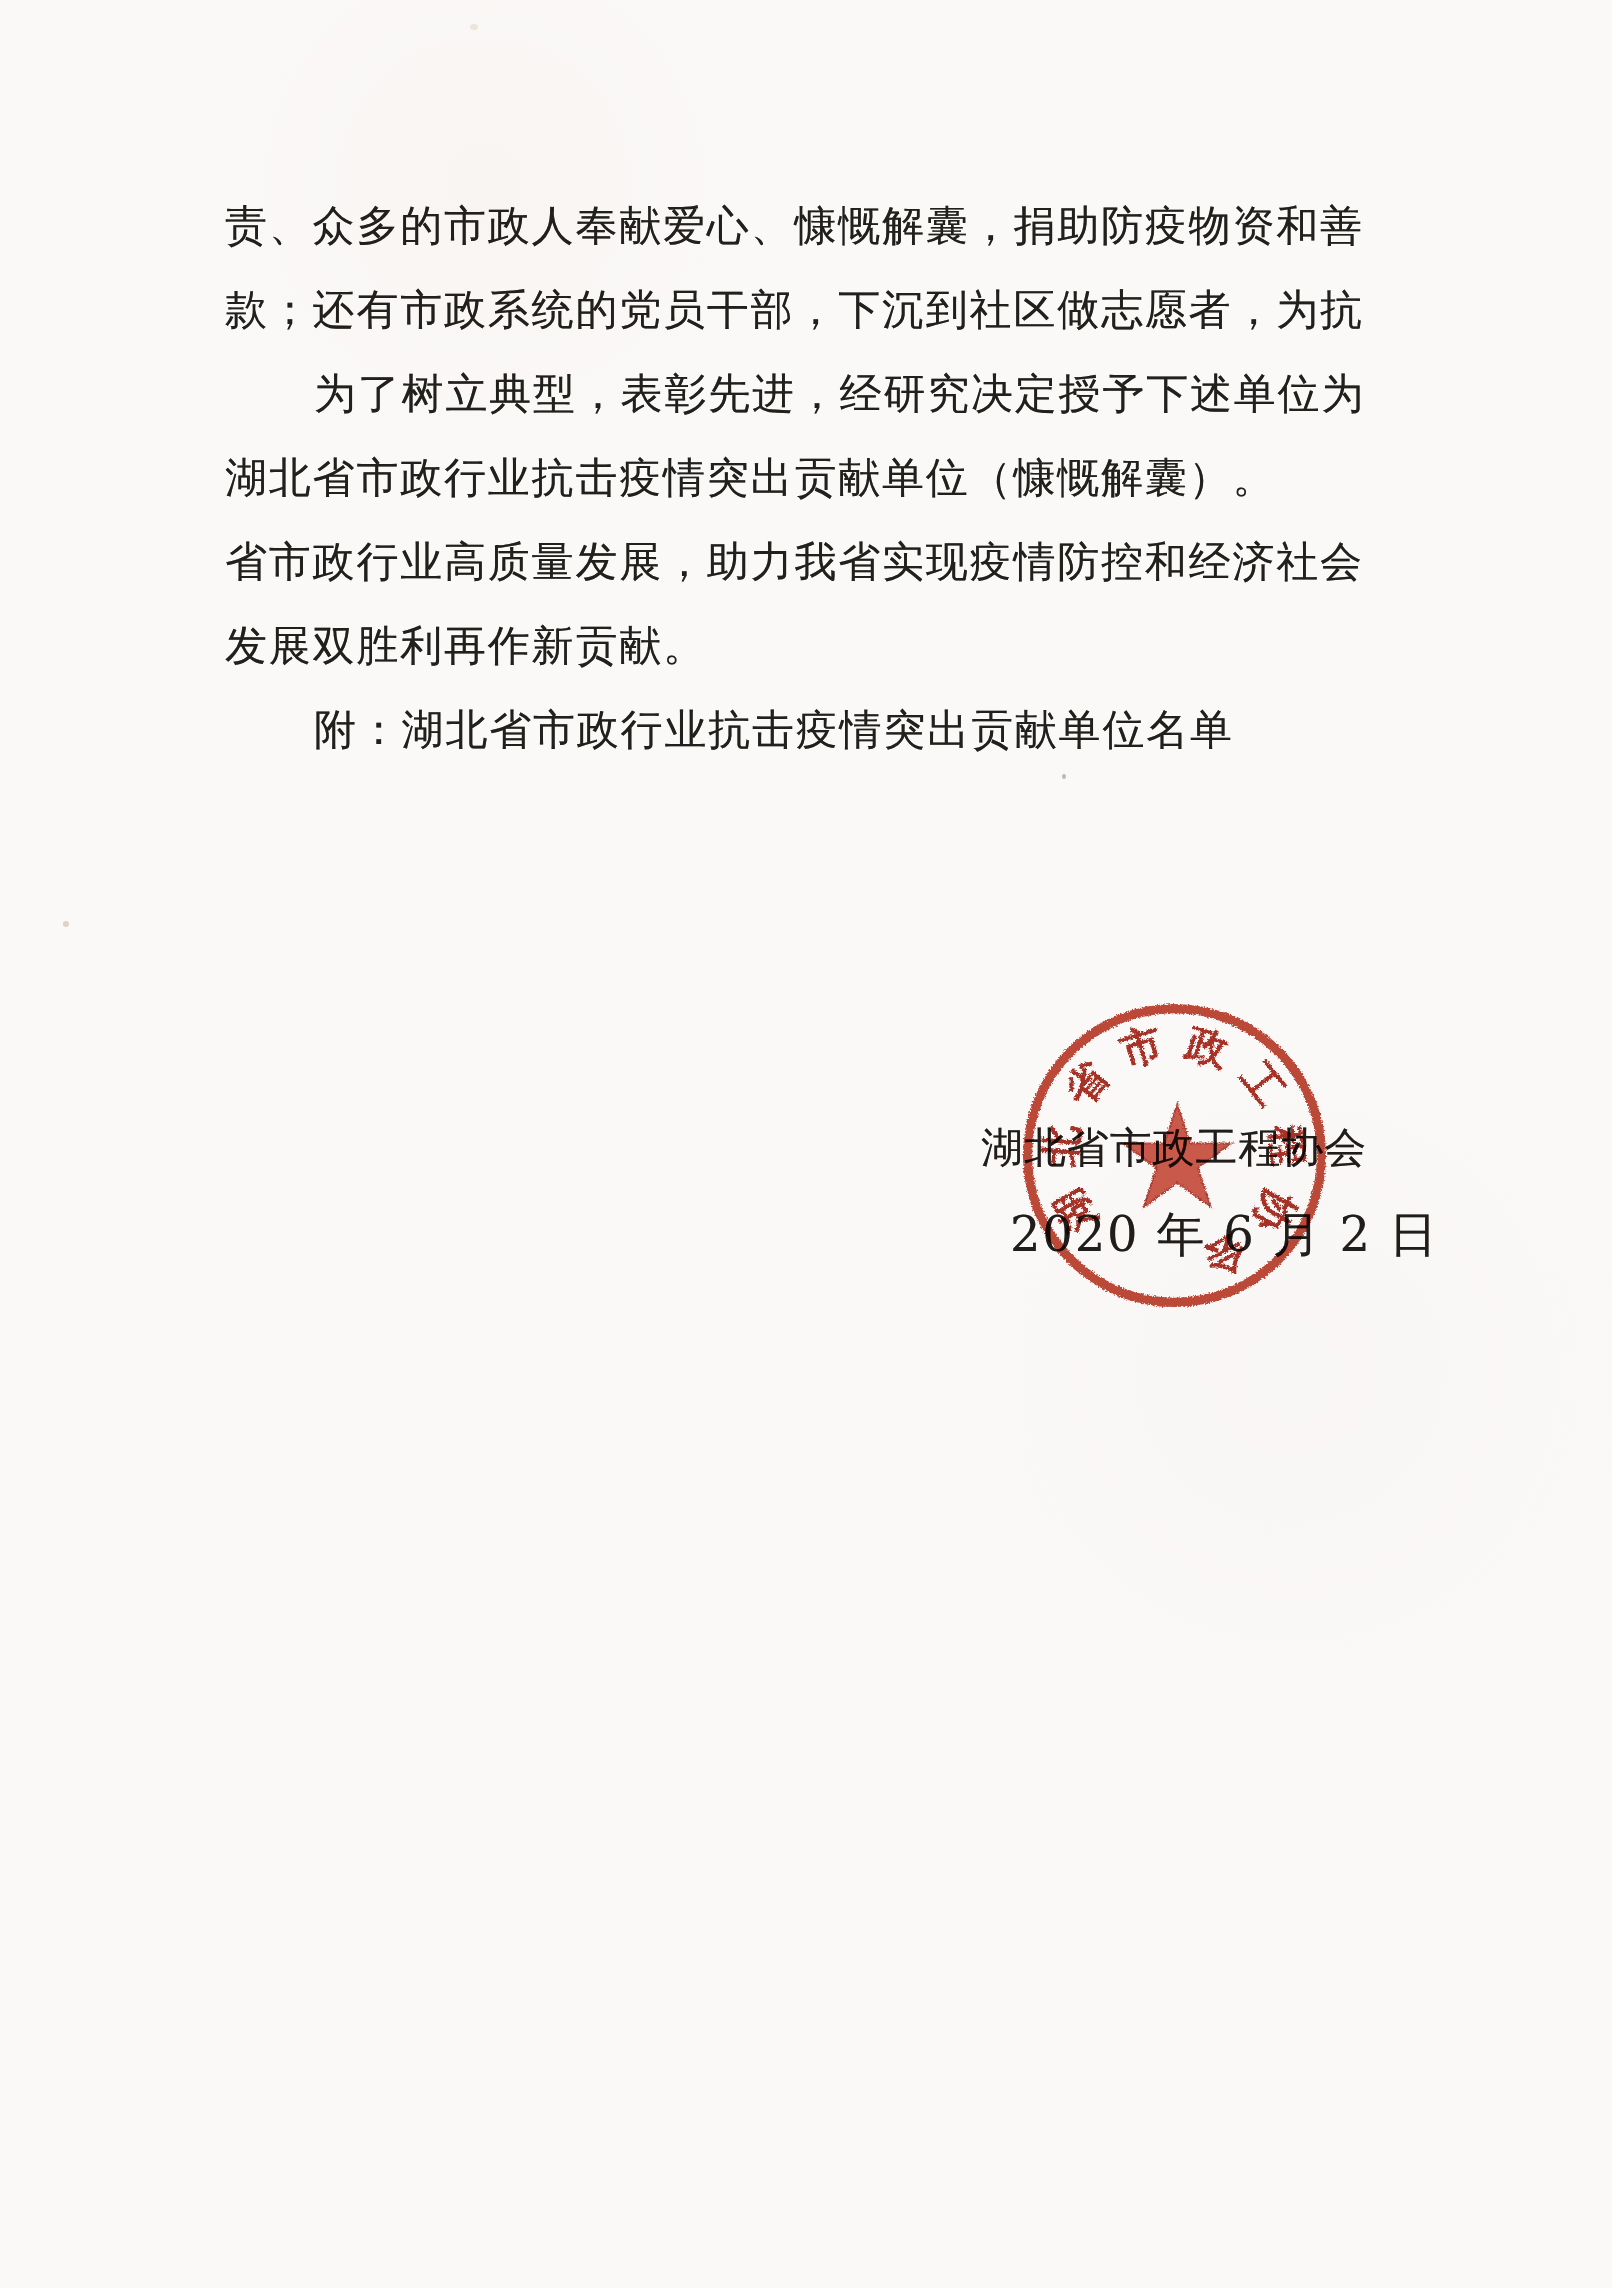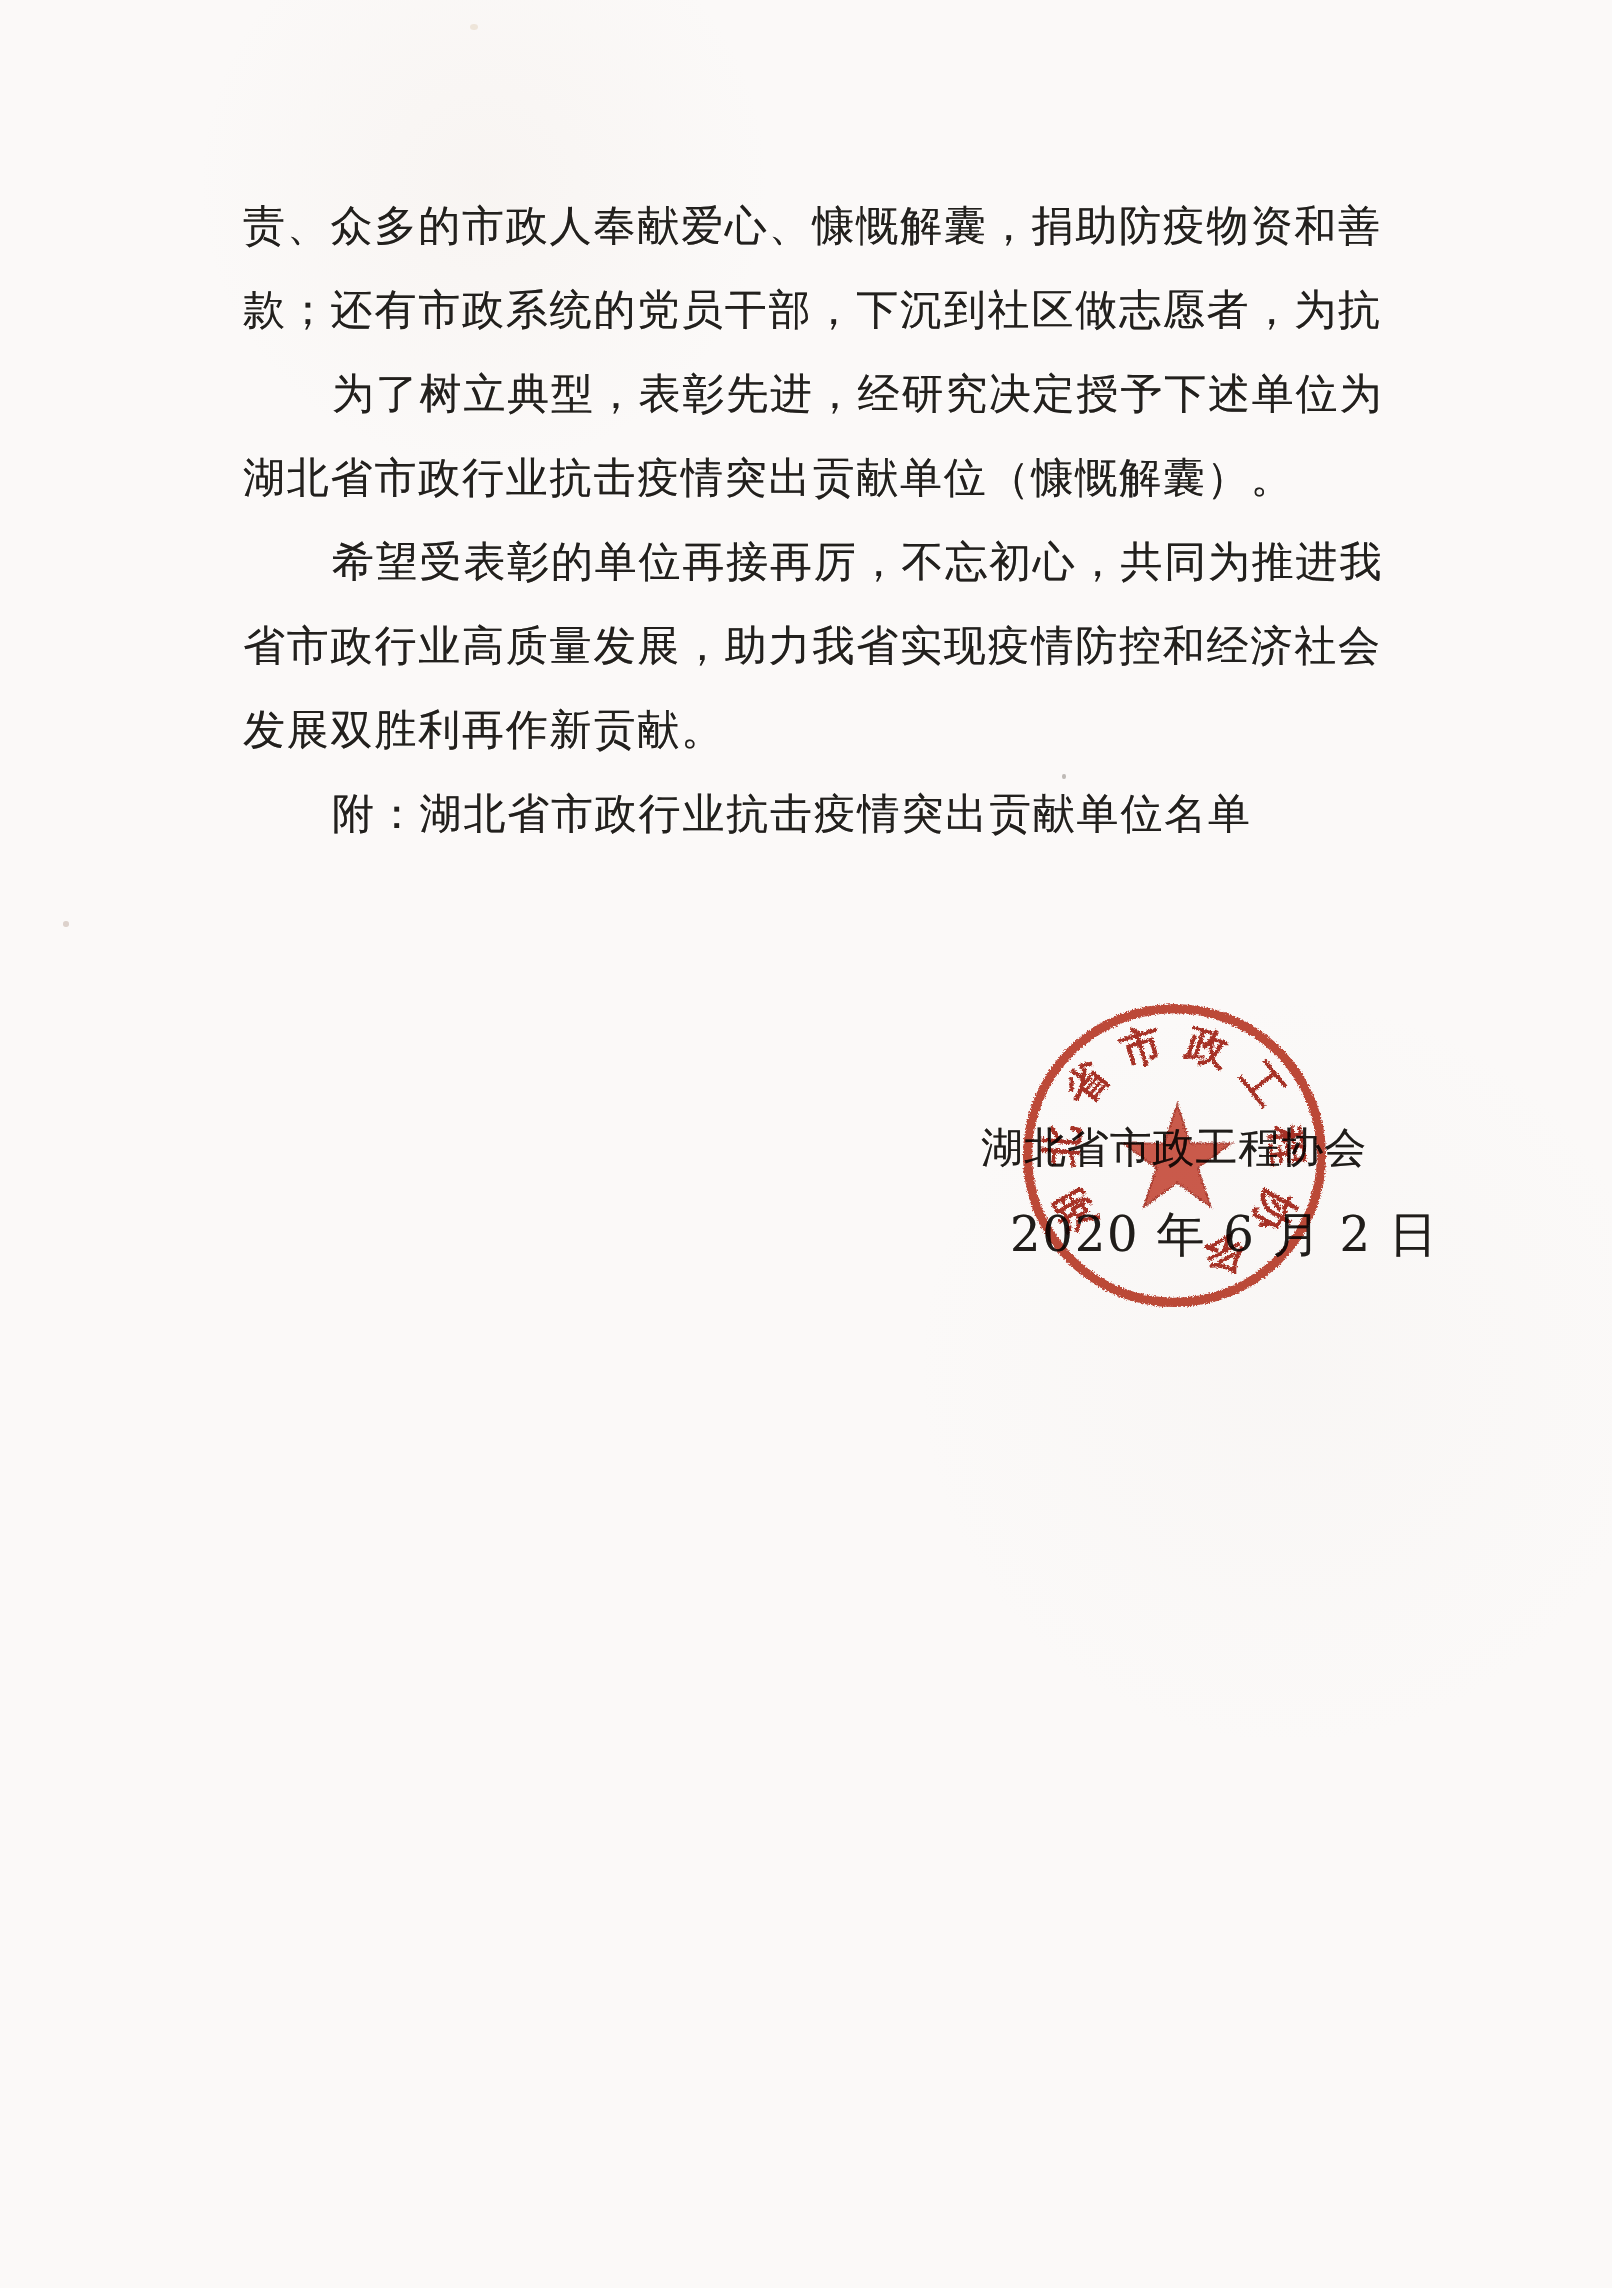--- a/index.html
+++ b/index.html
@@ -18,21 +18,21 @@
     position: absolute;
     inset: 0;
     background:
       radial-gradient(circle at 30% 8%, rgba(222,205,190,0.10), rgba(0,0,0,0) 12%),
       radial-gradient(circle at 80% 60%, rgba(220,214,208,0.08), rgba(0,0,0,0) 20%),
       #fbf9f8;
   }
   
   .body-text {
     position: absolute;
-    left: 243px;
+    left: 225px;
     top: 184px;
     width: 1163px;
   }
   .line {
     height: 84px;
     line-height: 84px;
     font-size: 42px;
     letter-spacing: 1.8px;
     color: #22201d;
     white-space: nowrap;
@@ -96,21 +96,20 @@
 </head>
 <body>
 
 <div class="page">
 
   <div class="body-text">
     <div class="line">责、众多的市政人奉献爱心、慷慨解囊，捐助防疫物资和善</div>
     <div class="line">款；还有市政系统的党员干部，下沉到社区做志愿者，为抗</div>
     <div class="line indent">为了树立典型，表彰先进，经研究决定授予下述单位为</div>
     <div class="line">湖北省市政行业抗击疫情突出贡献单位（慷慨解囊）。</div>
-    <div class="line indent">希望受表彰的单位再接再厉，不忘初心，共同为推进我</div>
     <div class="line">省市政行业高质量发展，助力我省实现疫情防控和经济社会</div>
     <div class="line">发展双胜利再作新贡献。</div>
     <div class="line indent">附：湖北省市政行业抗击疫情突出贡献单位名单</div>
   </div>
 
   <div class="org-line">湖北省市政工程协会</div>
   <div class="date-line">2020 年 6 月 2 日</div>
 
   <svg class="seal" viewBox="0 0 380 380" xmlns="http://www.w3.org/2000/svg">
     <defs>

